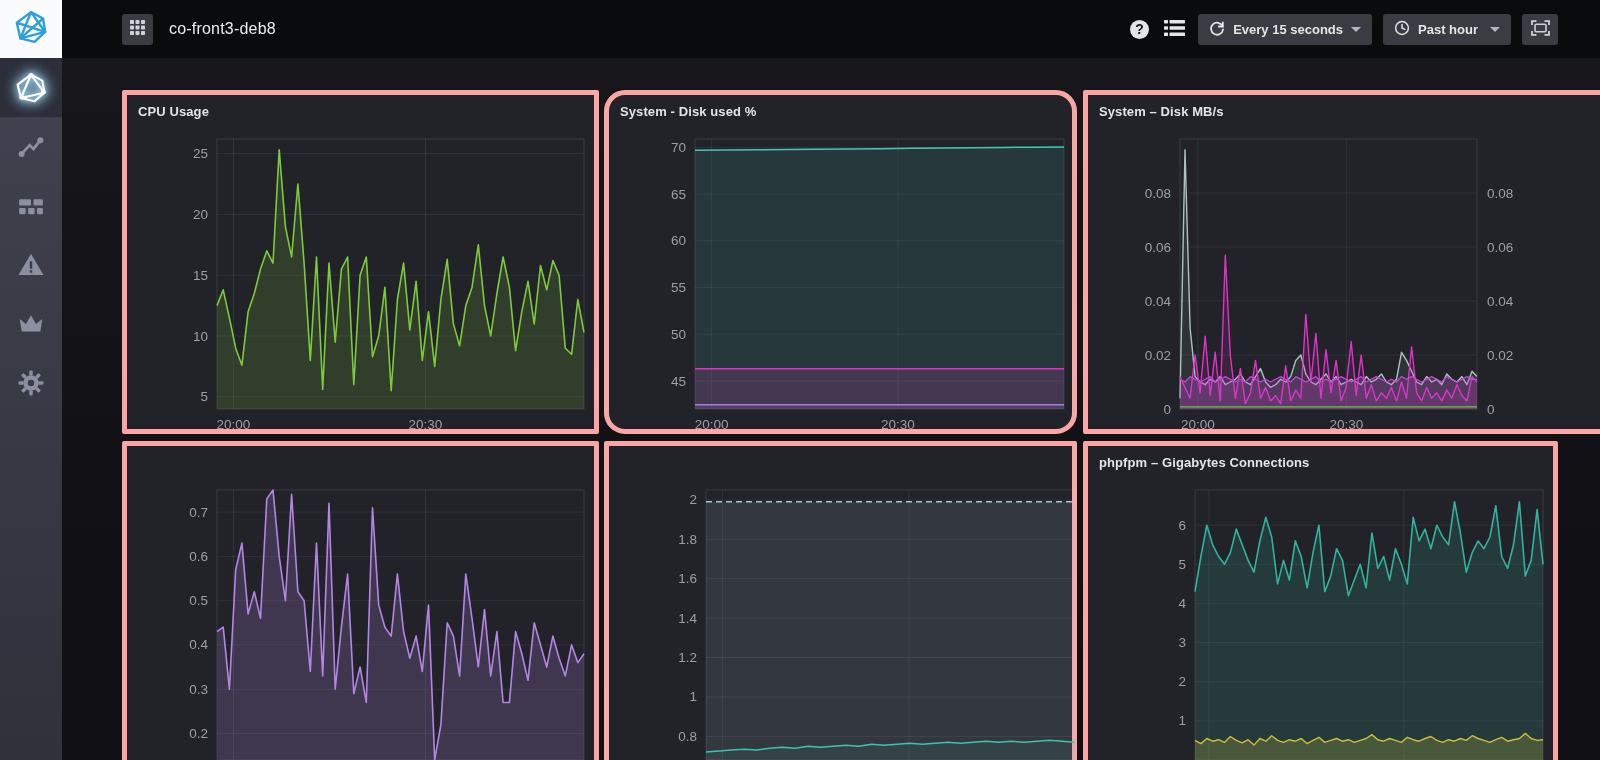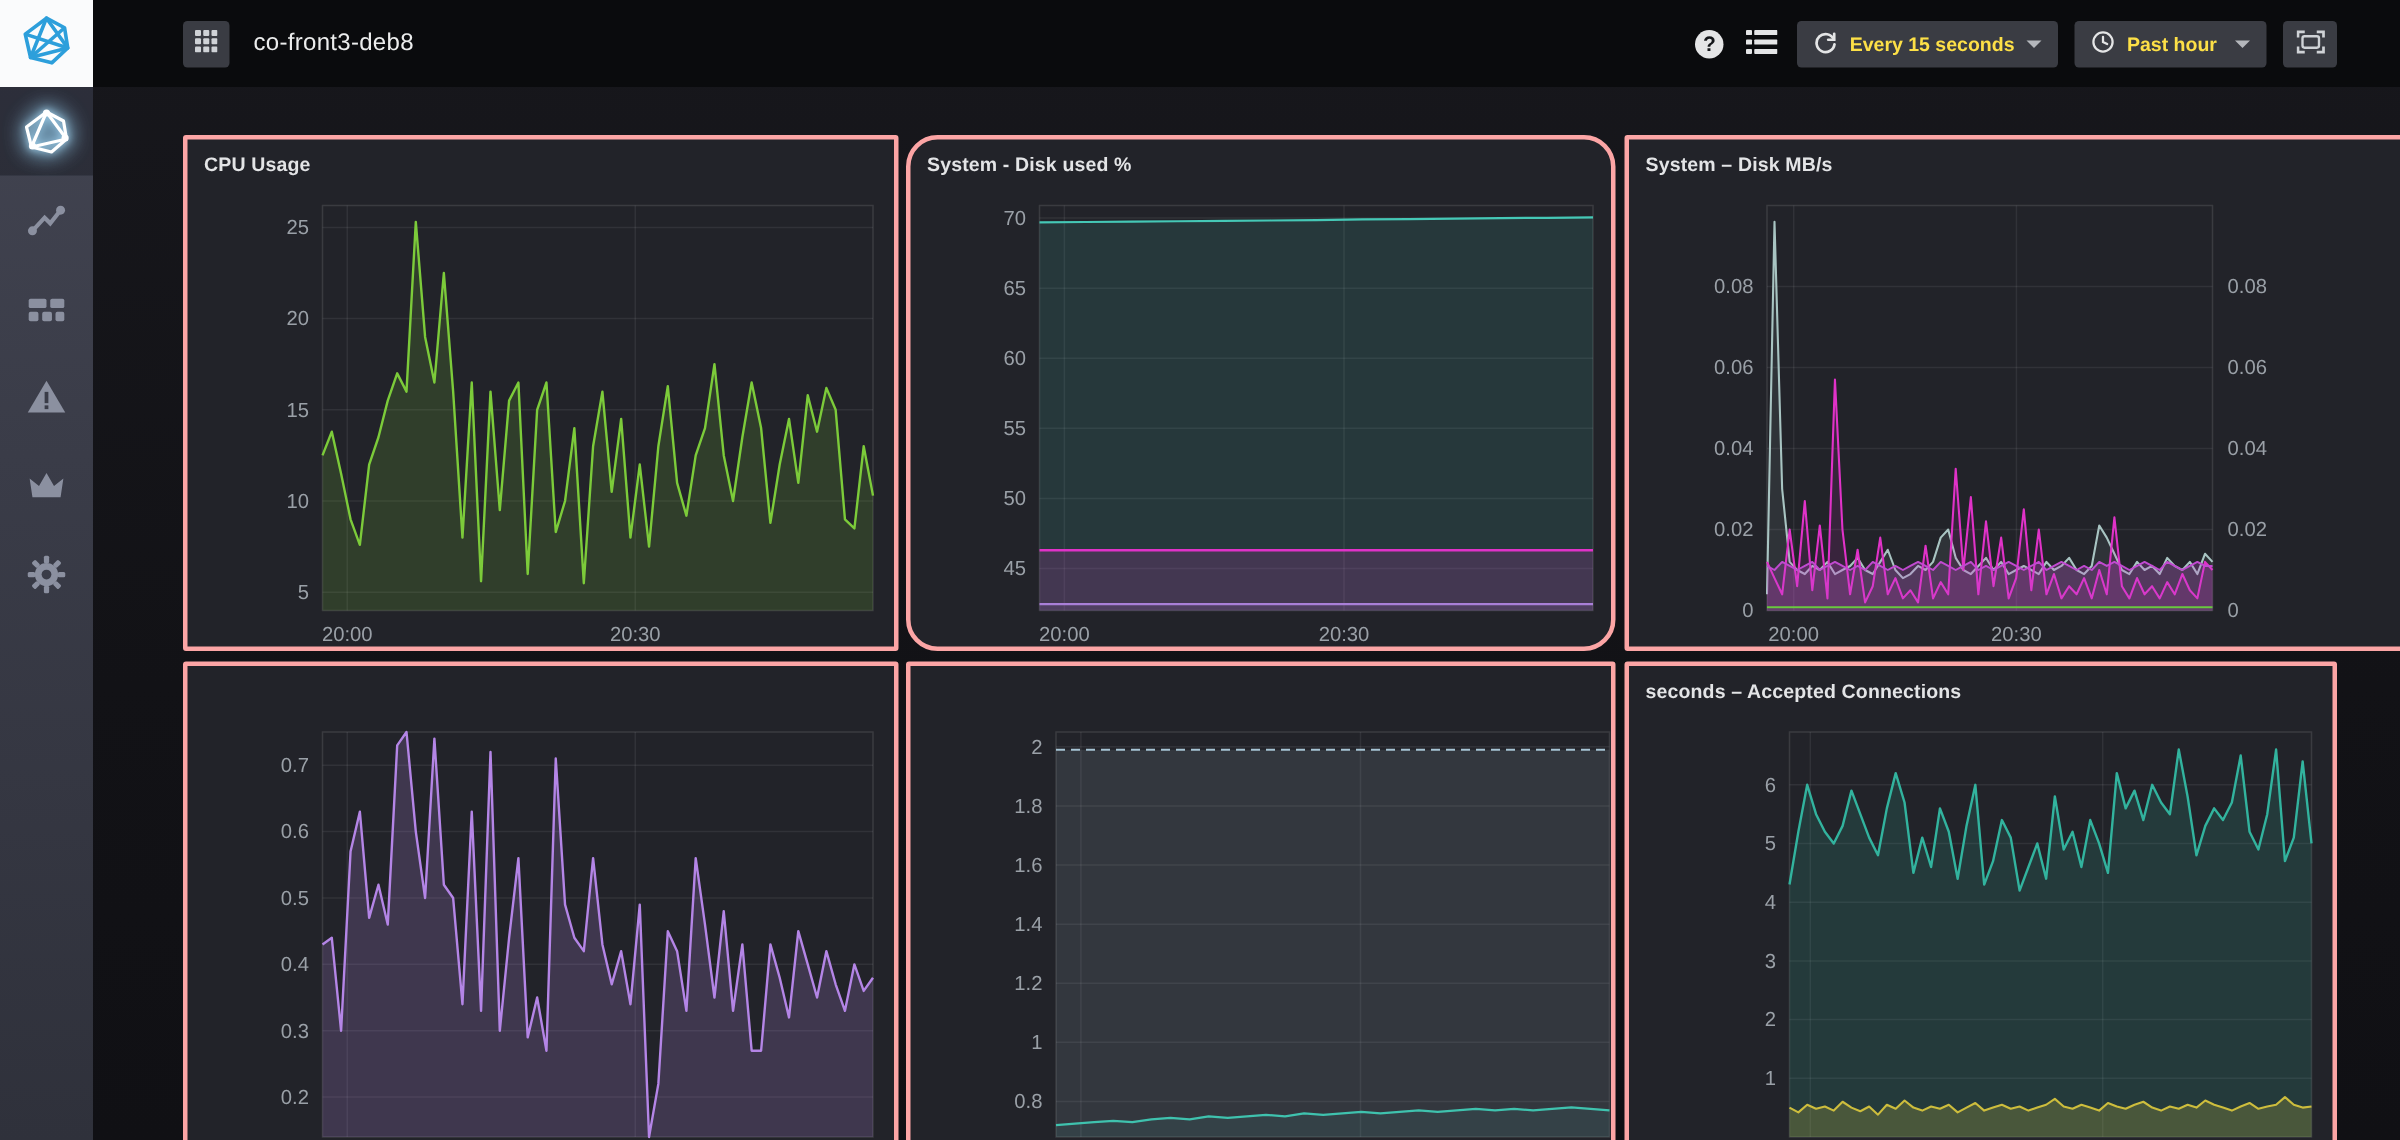--- a/index.html
+++ b/index.html
@@ -37,35 +37,35 @@
     background:#3a3c43; display:flex; align-items:center; justify-content:center; cursor:pointer;
   }
   .dash-title { font-size:16px; font-weight:400; color:#eceded; margin-left:16px; letter-spacing:0.2px; }
   .topnav-right { margin-left:auto; display:flex; align-items:center; gap:11px; padding-right:42px; }
   .icon-plain { background:none; border:none; cursor:pointer; display:flex; align-items:center; justify-content:center; padding:2px; }
   .help-circle {
     width:19px; height:19px; border-radius:50%; background:#e4e5e6; color:#141619;
     font-size:14px; font-weight:bold; display:flex; align-items:center; justify-content:center;
   }
   .nav-btn {
-    height:31px; background:#3a3c43; border:none; border-radius:3px; color:#fde047;
+    height:31px; background:#3a3c43; border:none; border-radius:3px; color:#e5e5e5;
     font-family:"Liberation Sans",sans-serif; font-size:13px; font-weight:bold;
     display:flex; align-items:center; gap:8px; padding:15px 11px; cursor:pointer;
   }
   .nav-btn .caret {
     width:0; height:0; border-left:5px solid transparent; border-right:5px solid transparent;
     border-top:5px solid #b4b7bc;
   }
   .time-btn { width:128px;justify-content:flex-end; }
   .time-btn .caret { margin-left:auto; }
   .kiosk-btn { width:36px; height:31px; background:#3a3c43; border:none; border-radius:3px;
     display:flex; align-items:center; justify-content:center; cursor:pointer; }
   
   .panel {
-    position:absolute; background:#222329; border:3px solid #fca5a5; border-radius:2px;
+    position:absolute; background:#222329; border:5px solid #fca5a5; border-radius:2px;
   }
   .panel h2 {
     font-size:13px; font-weight:bold; color:#e3e4e6; padding:9px 0 0 11px; letter-spacing:0.1px;
     cursor:pointer;
   }
   .chart { position:absolute; left:0; right:0; top:32px; bottom:0; }
   .chart svg { display:block; }
 </style>
 </head>
 <body>
@@ -353,21 +353,21 @@
           <text x="88" y="144.6" text-anchor="end" font-size="13.5" fill="#9aa0a7">1.4</text>
           <text x="88" y="184.0" text-anchor="end" font-size="13.5" fill="#9aa0a7">1.2</text>
           <text x="88" y="223.4" text-anchor="end" font-size="13.5" fill="#9aa0a7">1</text>
           <text x="88" y="262.9" text-anchor="end" font-size="13.5" fill="#9aa0a7">0.8</text>
           <text x="113.6" y="302" text-anchor="middle" font-size="13.5" fill="#9aa0a7">20:00</text>
           <text x="300.0" y="302" text-anchor="middle" font-size="13.5" fill="#9aa0a7">20:30</text>
         </svg>
       </div>
   </section>
   <section class="panel" style="left:1083px; top:441px; width:475px; height:344px;">
-    <h2>seconds – Accepted Connections</h2>
+    <h2>phpfpm – Gigabytes Connections</h2>
     <div class="chart">
         <svg width="473" height="310" font-family="Liberation Sans, sans-serif">
           <line x1="107" y1="47.2" x2="455" y2="47.2" stroke="rgba(255,255,255,0.07)"></line>
           <line x1="107" y1="86.3" x2="455" y2="86.3" stroke="rgba(255,255,255,0.07)"></line>
           <line x1="107" y1="125.5" x2="455" y2="125.5" stroke="rgba(255,255,255,0.07)"></line>
           <line x1="107" y1="164.6" x2="455" y2="164.6" stroke="rgba(255,255,255,0.07)"></line>
           <line x1="107" y1="203.7" x2="455" y2="203.7" stroke="rgba(255,255,255,0.07)"></line>
           <line x1="107" y1="242.9" x2="455" y2="242.9" stroke="rgba(255,255,255,0.07)"></line>
           <line x1="120.9" y1="12" x2="120.9" y2="282" stroke="rgba(255,255,255,0.07)"></line>
           <line x1="315.8" y1="12" x2="315.8" y2="282" stroke="rgba(255,255,255,0.07)"></line>

